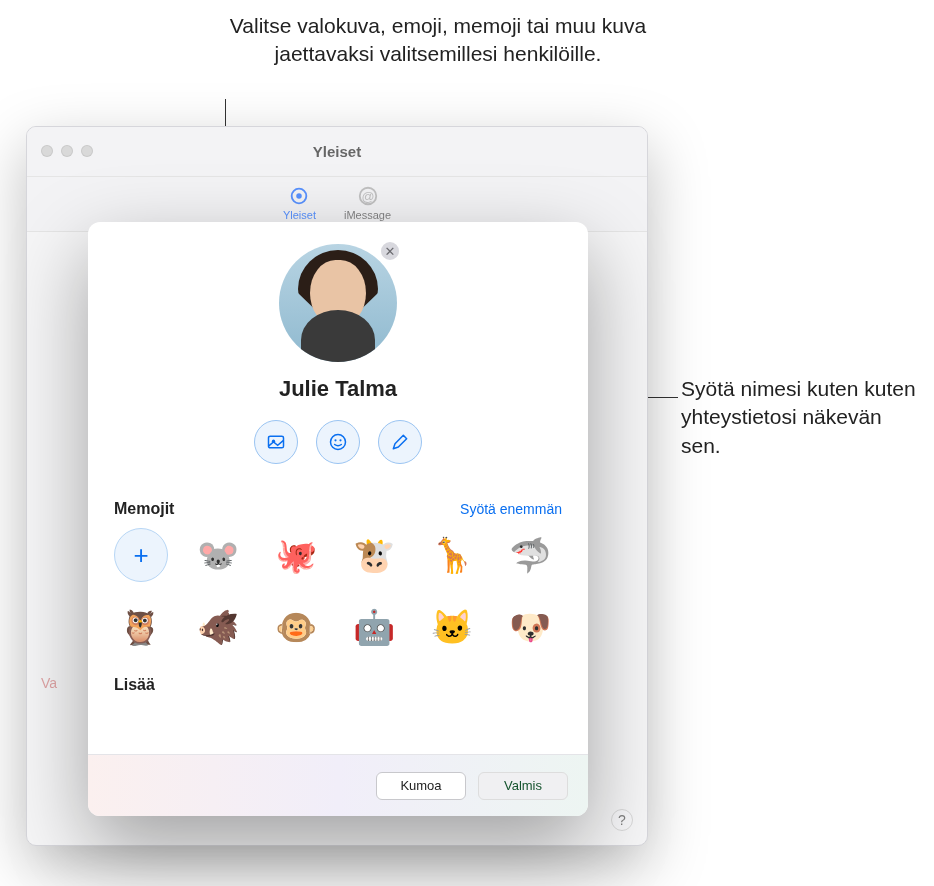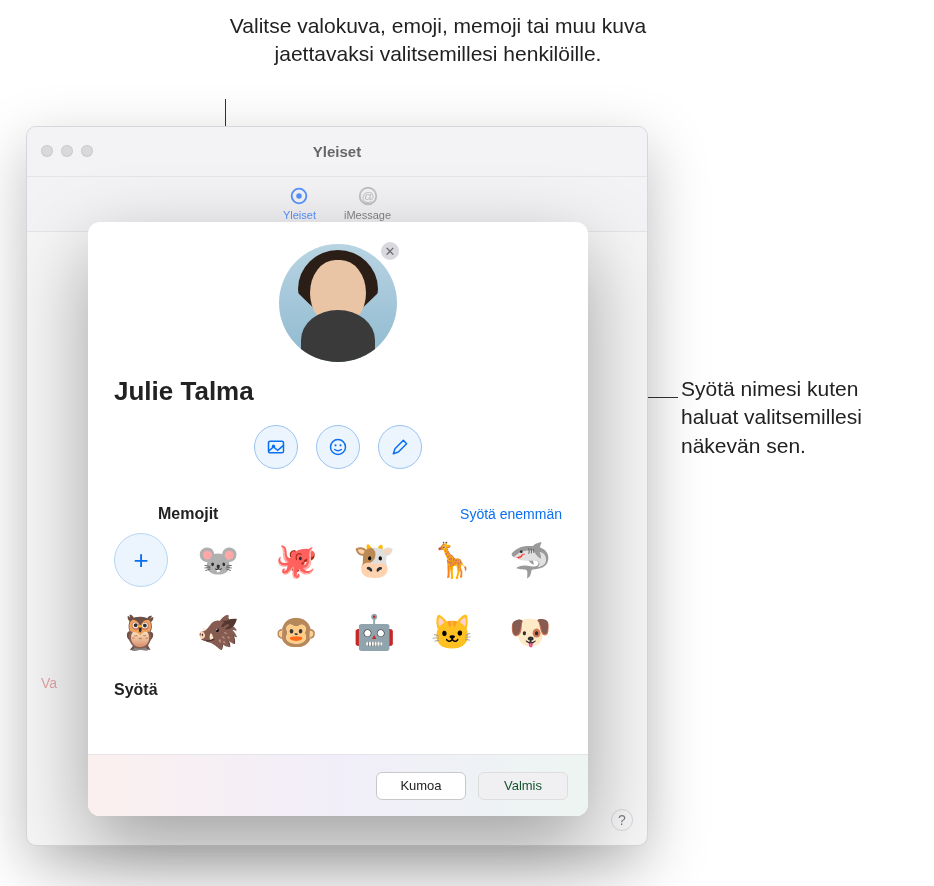--- a/index.html
+++ b/index.html
@@ -122,39 +122,39 @@
     clip-path: polygon(0 0,100% 0,100% 55%,80% 75%,70% 45%,30% 45%,20% 75%,0 55%);
   }
   .avatar-close {
     position:absolute; right:-4px; top:-4px;
     width:22px; height:22px; border-radius:50%;
     background:#d8d8de; color:#6b6b70;
     display:flex; align-items:center;justify-content:center;
     font-size:13px; border:2px solid #fff;
   }
   .display-name {
-    text-align:left; font-size:26px; font-weight:700; color:#222;
+    text-align:center; font-size:22px; font-weight:700; color:#222;
     margin-top:14px;
   }
   .action-row {
     display:flex; justify-content:center; gap:18px; margin-top:18px;
   }
   .action-btn {
     width:44px; height:44px; border-radius:50%;
     border:1.5px solid #9ac4f2; background:#ecf4fd;
     display:flex;align-items:center;justify-content:center;
     color:#0a6ff0;
   }
   .action-btn svg { width:20px; height:20px; }
 
   .section-hdr {
     display:flex; justify-content:space-between; align-items:baseline;
     margin-top:36px; margin-bottom:10px;
   }
-  .section-title { font-size:16px; font-weight:700; color:#222;margin-left:44px;}
+  .section-title { font-size:16px; font-weight:700; color:#222;}
   .section-link { font-size:14px; color:#0a6ff0; cursor:pointer;}
 
   .memoji-grid {
     display:grid; grid-template-columns: repeat(6, 1fr);
     gap:18px 20px;
   }
   .memoji {
     width:54px; height:54px; border-radius:50%;
     display:flex; align-items:center; justify-content:center;
     font-size:34px;
@@ -181,21 +181,21 @@
     display:flex;align-items:center;justify-content:center;
   }
   .btn.disabled { background:#f0f0f2; color:#14532d; border-color:#ddd; }
 
   .emoji-face { filter:none; }
 </style>
 </head>
 <body>
 
 <div class="callout callout-top">Valitse valokuva, emoji, memoji tai muu kuva jaettavaksi valitsemillesi henkilöille.</div>
-<div class="callout callout-right">Syötä nimesi kuten haluat valitsemillesi näkevän sen.</div>
+<div class="callout callout-right">Syötä nimesi kuten kuten yhteystietosi näkevän sen.</div>
 <div class="callout-line line-top-v"></div>
 <div class="callout-line line-top-h"></div>
 <div class="callout-line line-right-h"></div>
 
 <div class="bg-window">
   <div class="bg-titlebar">
     <div class="traffic-lights">
       <span></span>
       <span></span>
       <span></span>
@@ -299,20 +299,20 @@
           <span>🤖</span>
         </div>
       <div class="memoji emoji-face">
           <span>🐱</span>
         </div>
       <div class="memoji emoji-face">
           <span>🐶</span>
         </div>
     </div>
 
-    <div class="more-label">Syötä</div>
+    <div class="more-label">Lisää</div>
   </div>
 
   <div class="sheet-footer">
     <div class="btn">Kumoa</div>
     <div class="btn disabled">Valmis</div>
   </div>
 </div>
 
 </body></html>

